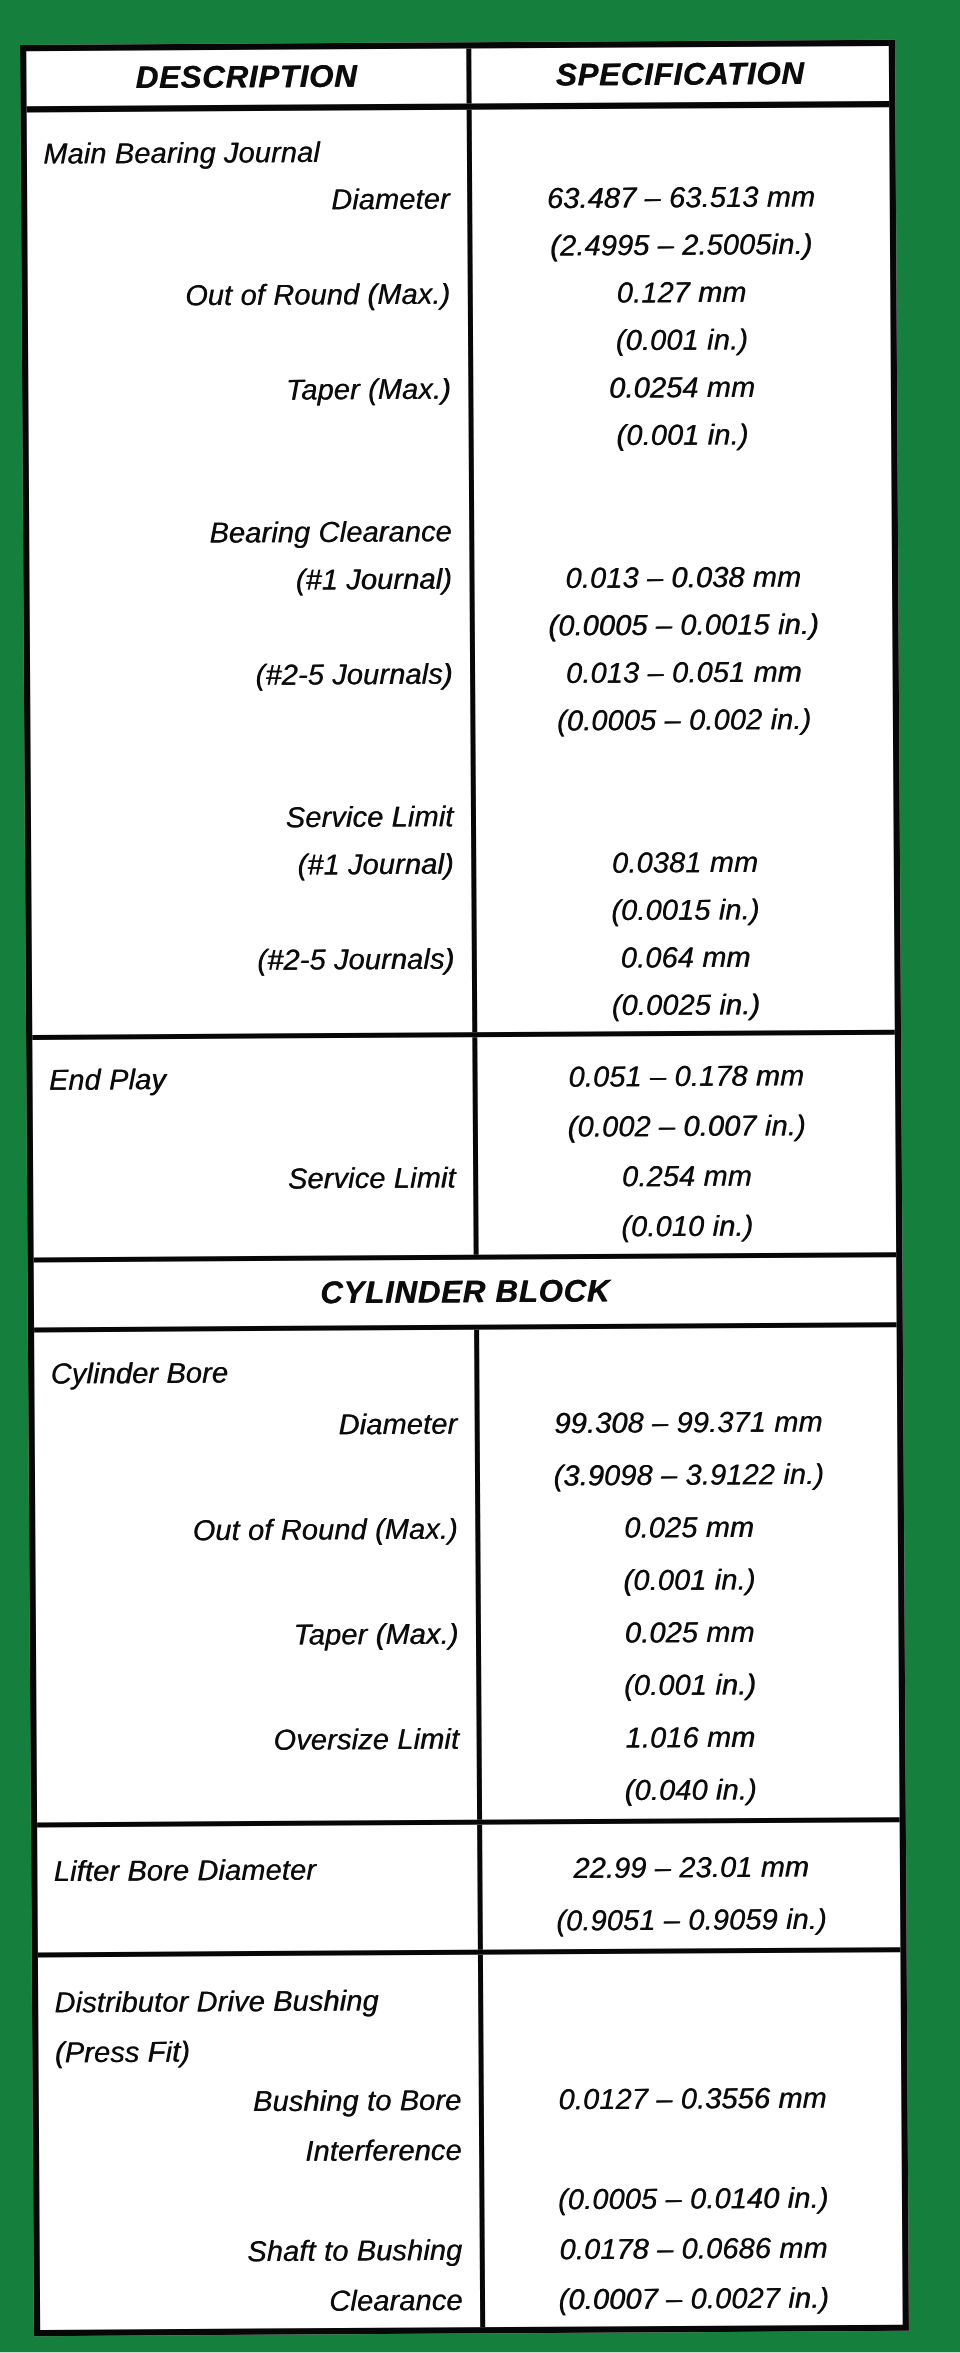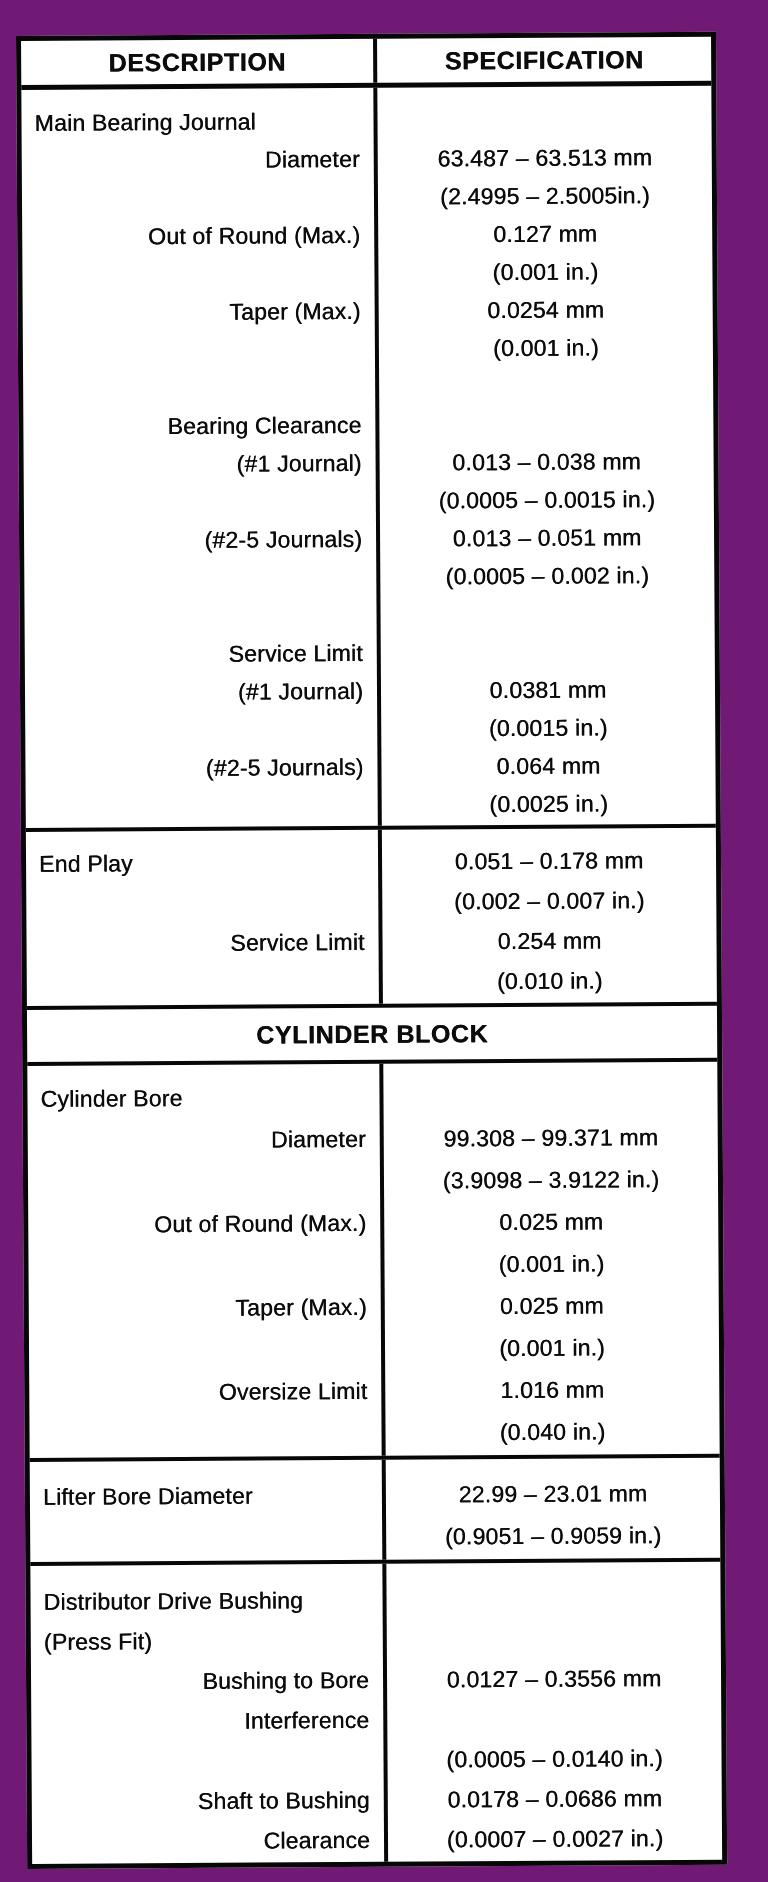--- a/index.html
+++ b/index.html
@@ -11,21 +11,22 @@
     width: 768px;
     height: 1882px;
     position: relative;
     overflow: hidden;
     font-family: "Liberation Sans", "DejaVu Sans", sans-serif;
     color: #0c0c0c;
   }
   .page {
     position: absolute;
     inset: 0;
-    background: #701a75;
+    background: #15803d;
+    font-style: italic;
   }
   
   .spec-table {
     position: absolute;
     left: 16px;
     top: 36px;
     width: 700px;
     box-sizing: border-box;
     border: 5px solid #070707;
     background: #ffffff;

